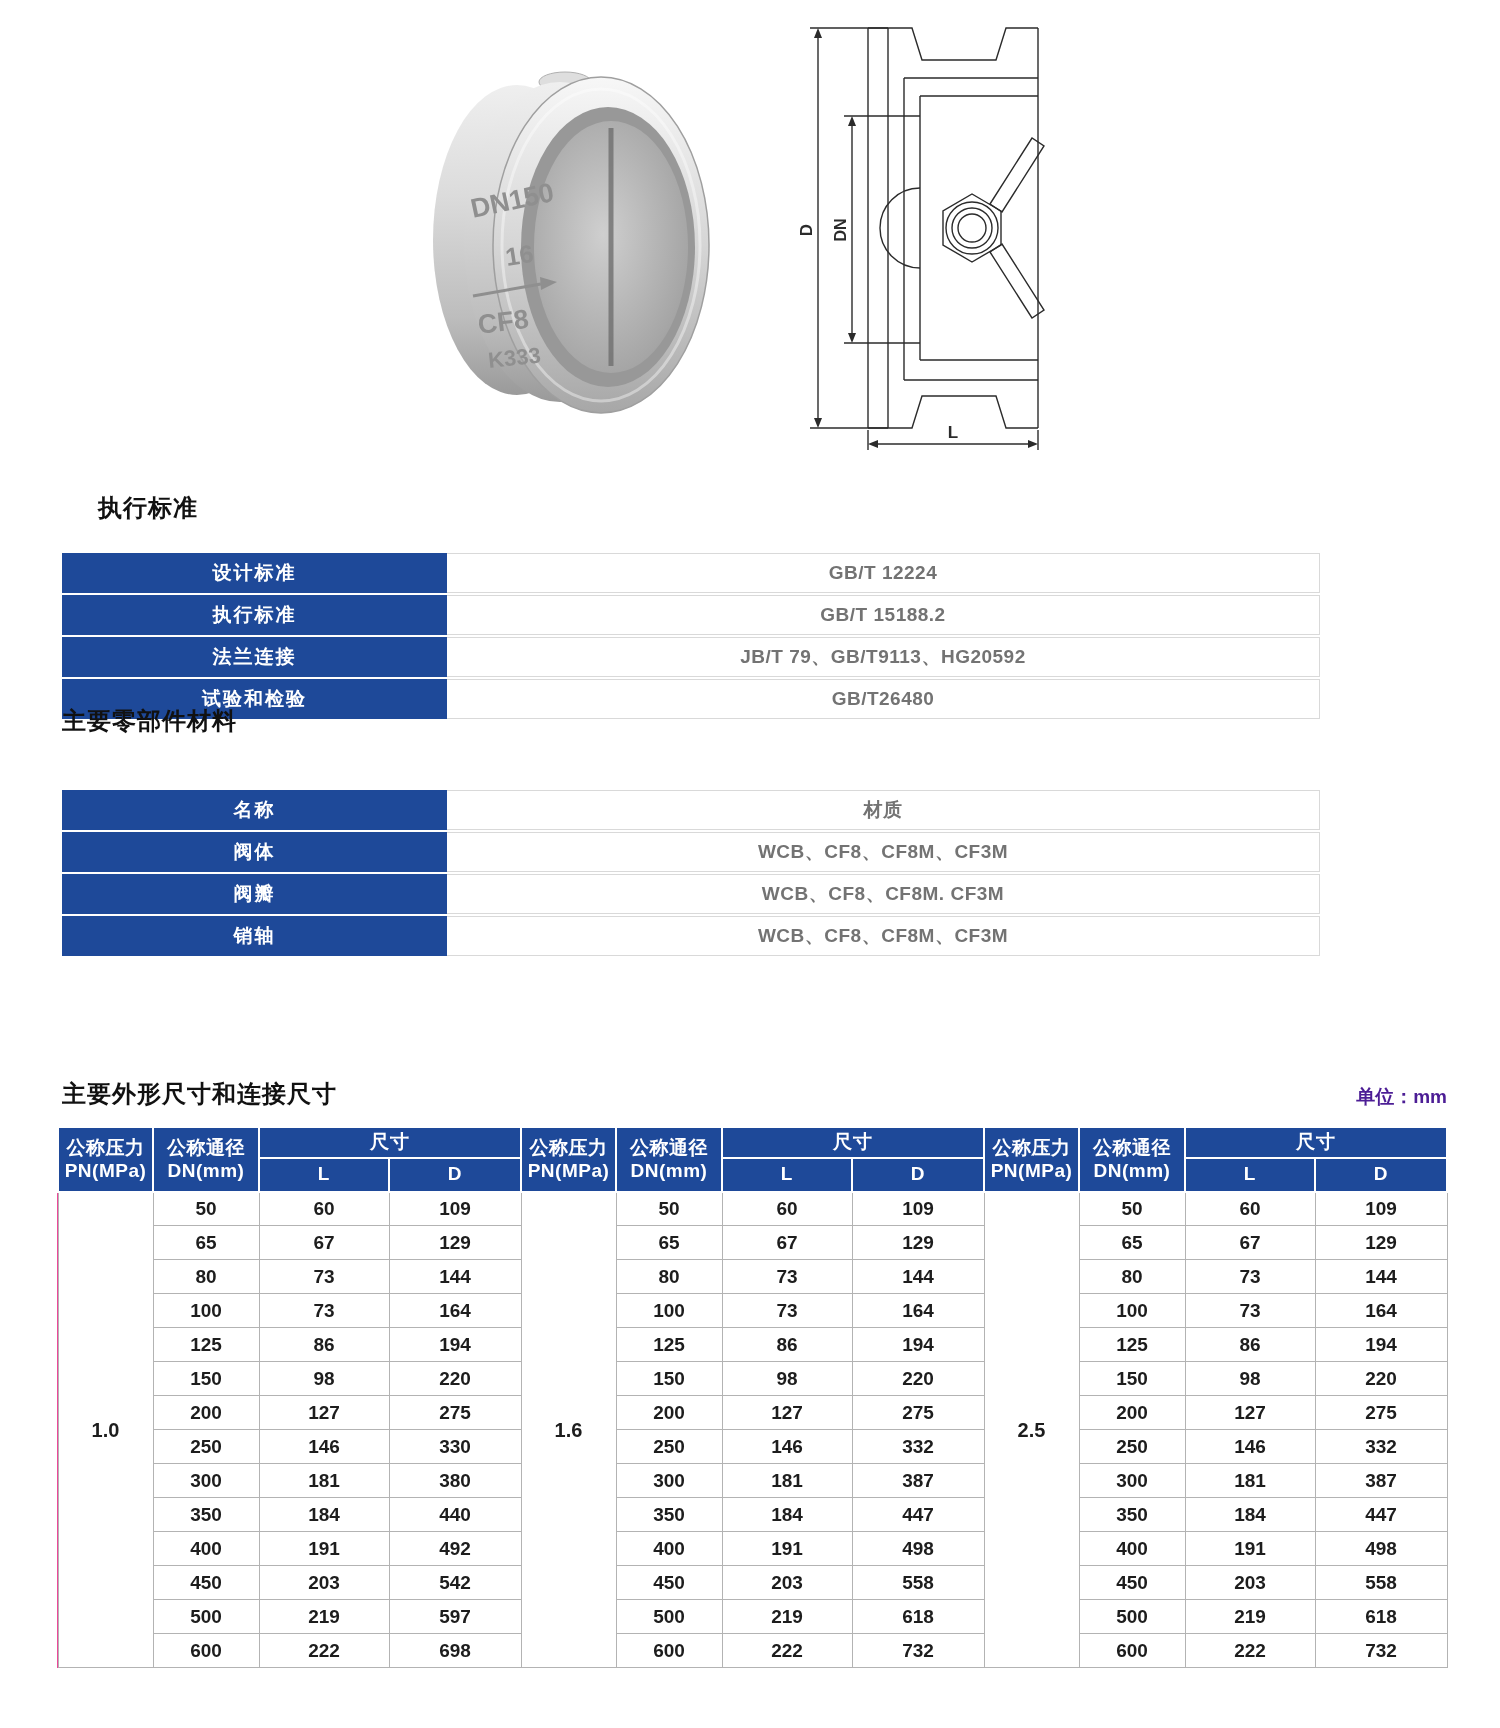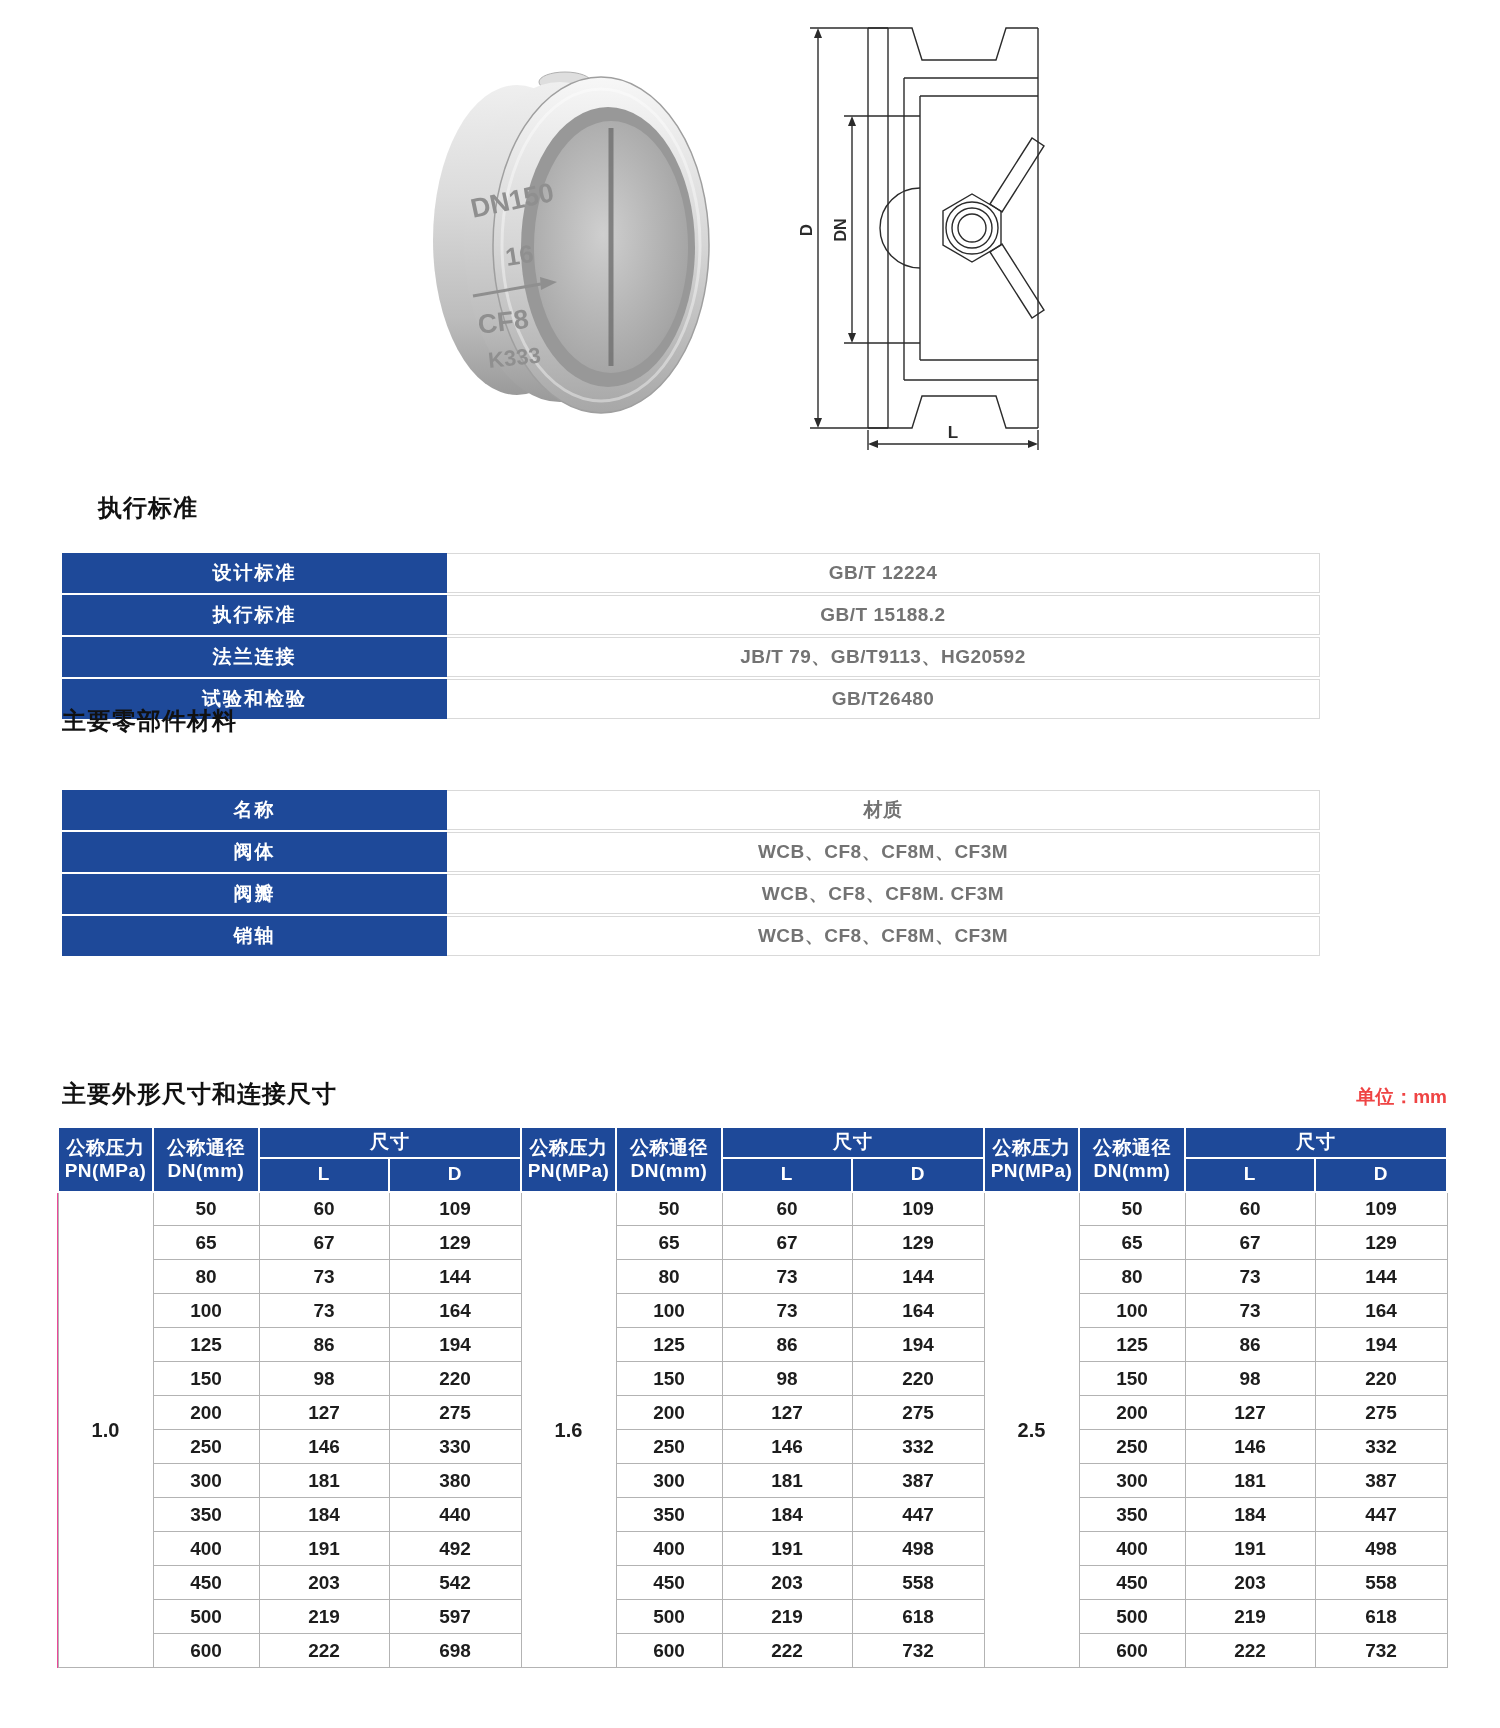--- a/index.html
+++ b/index.html
@@ -23,21 +23,21 @@
     display:flex; align-items:center; justify-content:center;
   }
   .spec-value {
     flex:1; background:#fff; border:1px solid #d9d9d9; border-left:none;
     font-size:19px; font-weight:700; color:#737373;
     display:flex; align-items:center; justify-content:center; letter-spacing:0.5px;
   }
 
   
   .sec3-bar { display:flex; justify-content:space-between; align-items:flex-end; width:1390px; }
-  .unit-note { font-size:19px; font-weight:700; color:#ef4444; }
+  .unit-note { font-size:19px; font-weight:700; color:#4c1d95; }
 
   
   .dim-table { width:1390px; border-collapse:collapse; table-layout:fixed; border:1px solid #9a9a9a; background:#ec4899; }
   .dim-table thead th {
     background:#1e4999; color:#fff; font-size:19px; font-weight:700;
     border:2px solid #ffffff; padding:3px 0; line-height:1.2; letter-spacing:1px;
   }
   .dim-table thead tr.sub-row th { height:34px; padding:1px 0; }
   .dim-table th .h2line { display:block; line-height:1.25; letter-spacing:0.5px; }
   .dim-table td {

